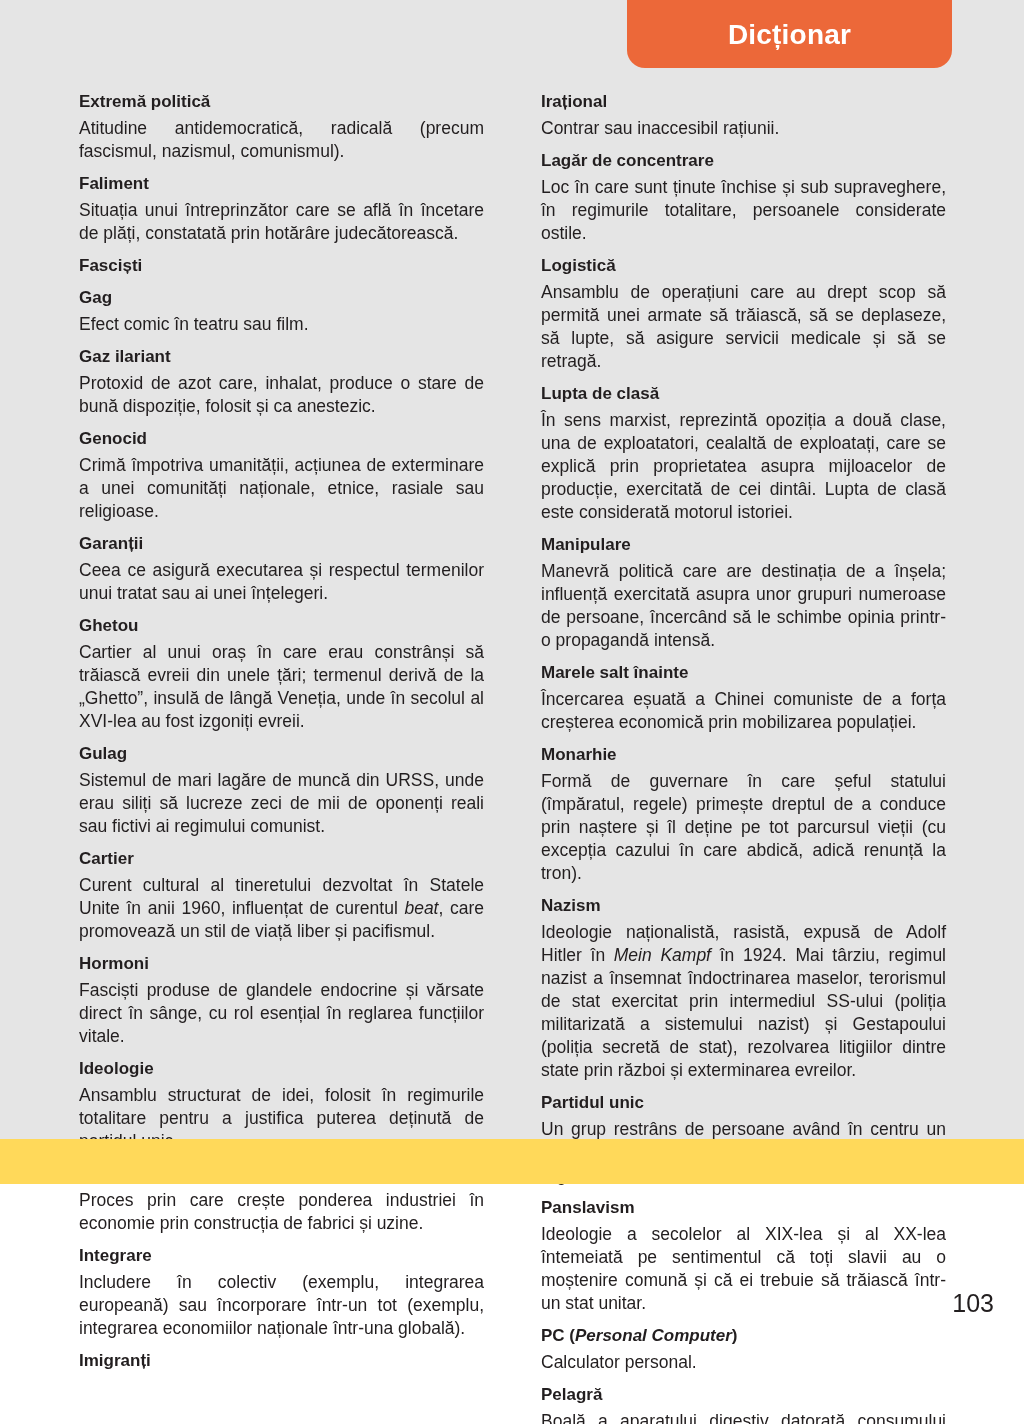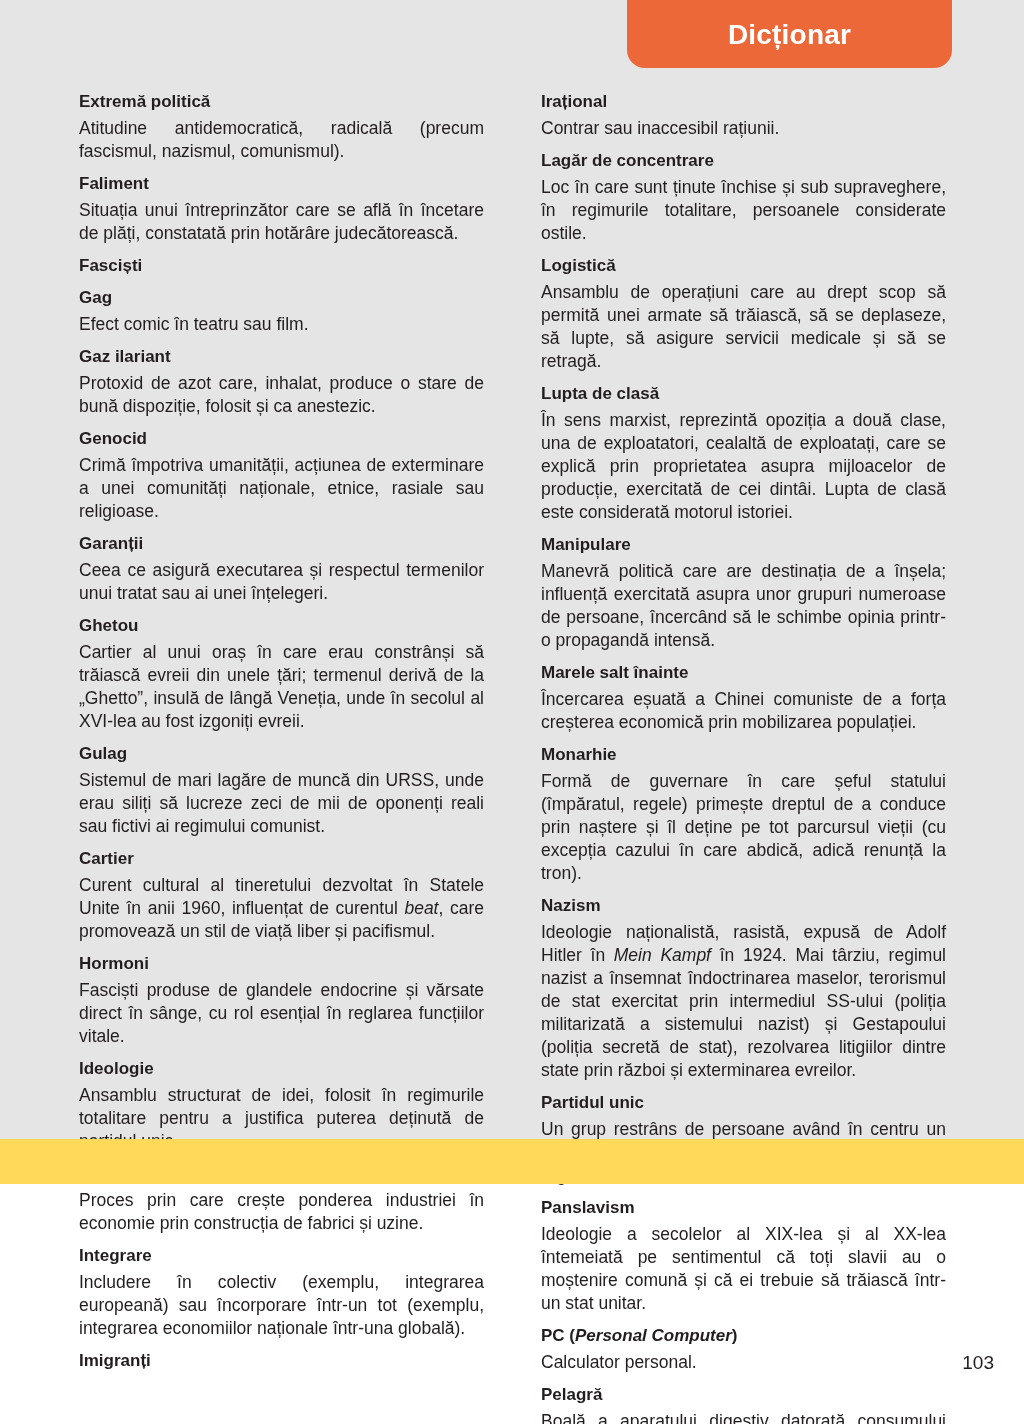--- a/index.html
+++ b/index.html
@@ -46,22 +46,22 @@
   .definition{
     margin:4px;padding:0;
     font-size:17.5px;line-height:23px;
     text-align:justify;
   }
   .it{font-style:italic;}
 
   
   .page-number{
     position:absolute;
-    right:30px;top:1351px;
-    font-size:19px;line-height:24px;
+    right:30px;top:1291px;
+    font-size:25px;line-height:24px;
   }
   .footer-bar{
     position:absolute;
     left:0;bottom:0;
     width:1024px;height:45px;
   }
 </style>
 </head>
 <body style="color: rgb(34, 30, 31); background: rgb(255, 255, 255);">
 

